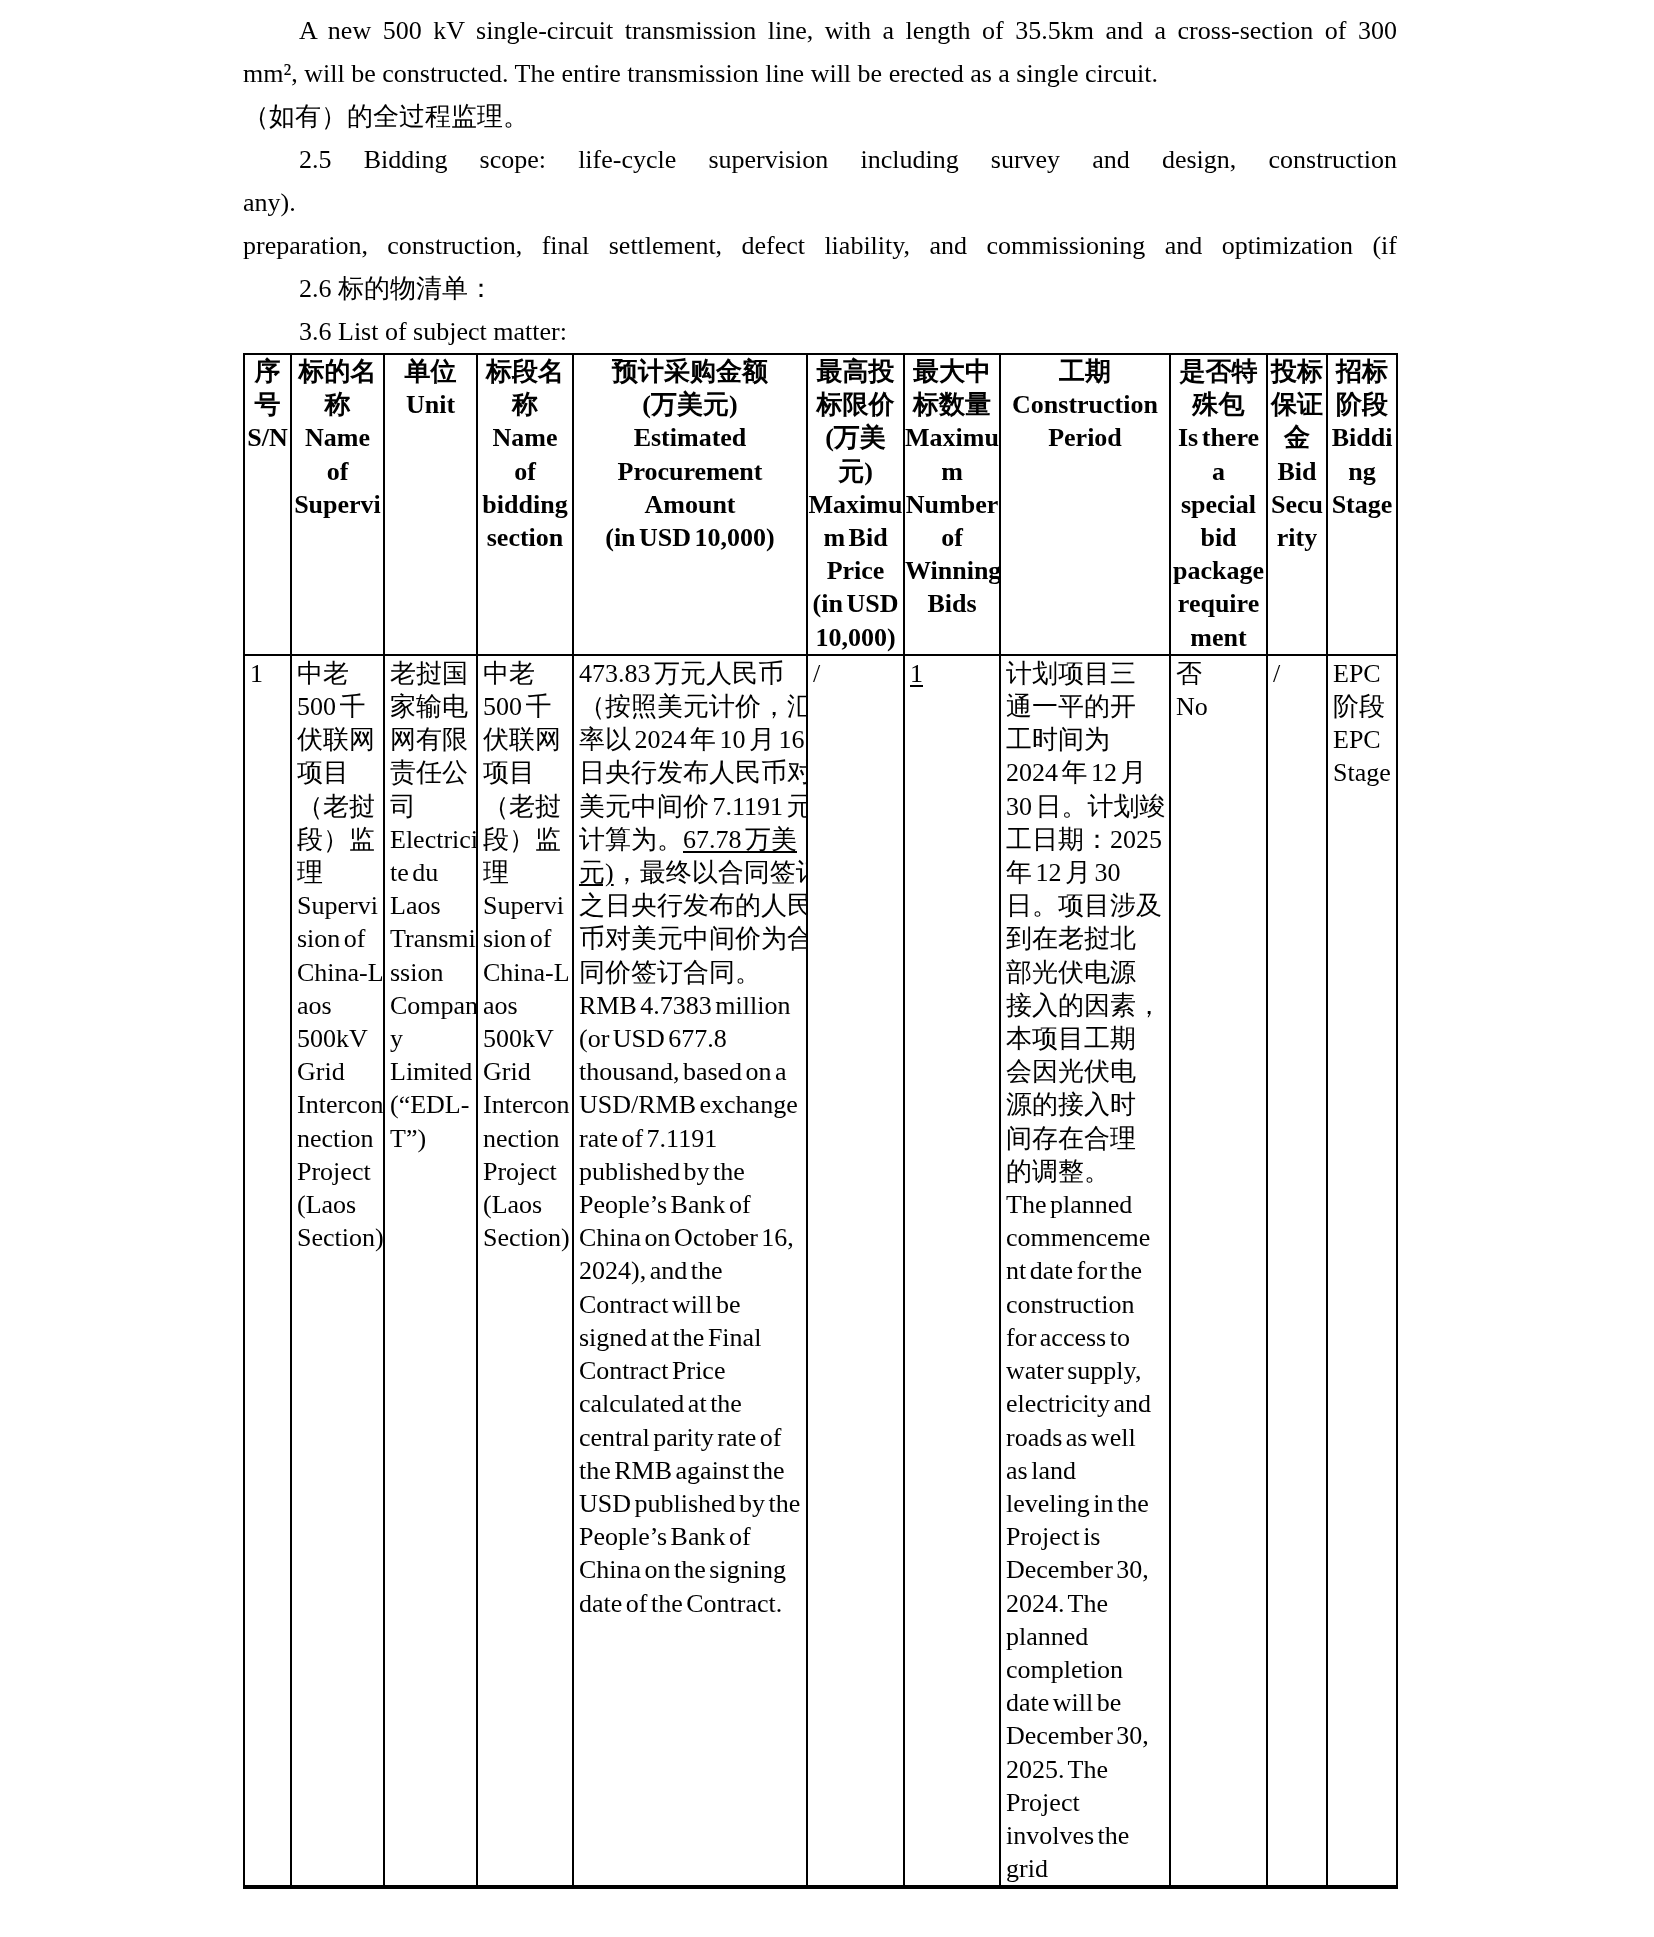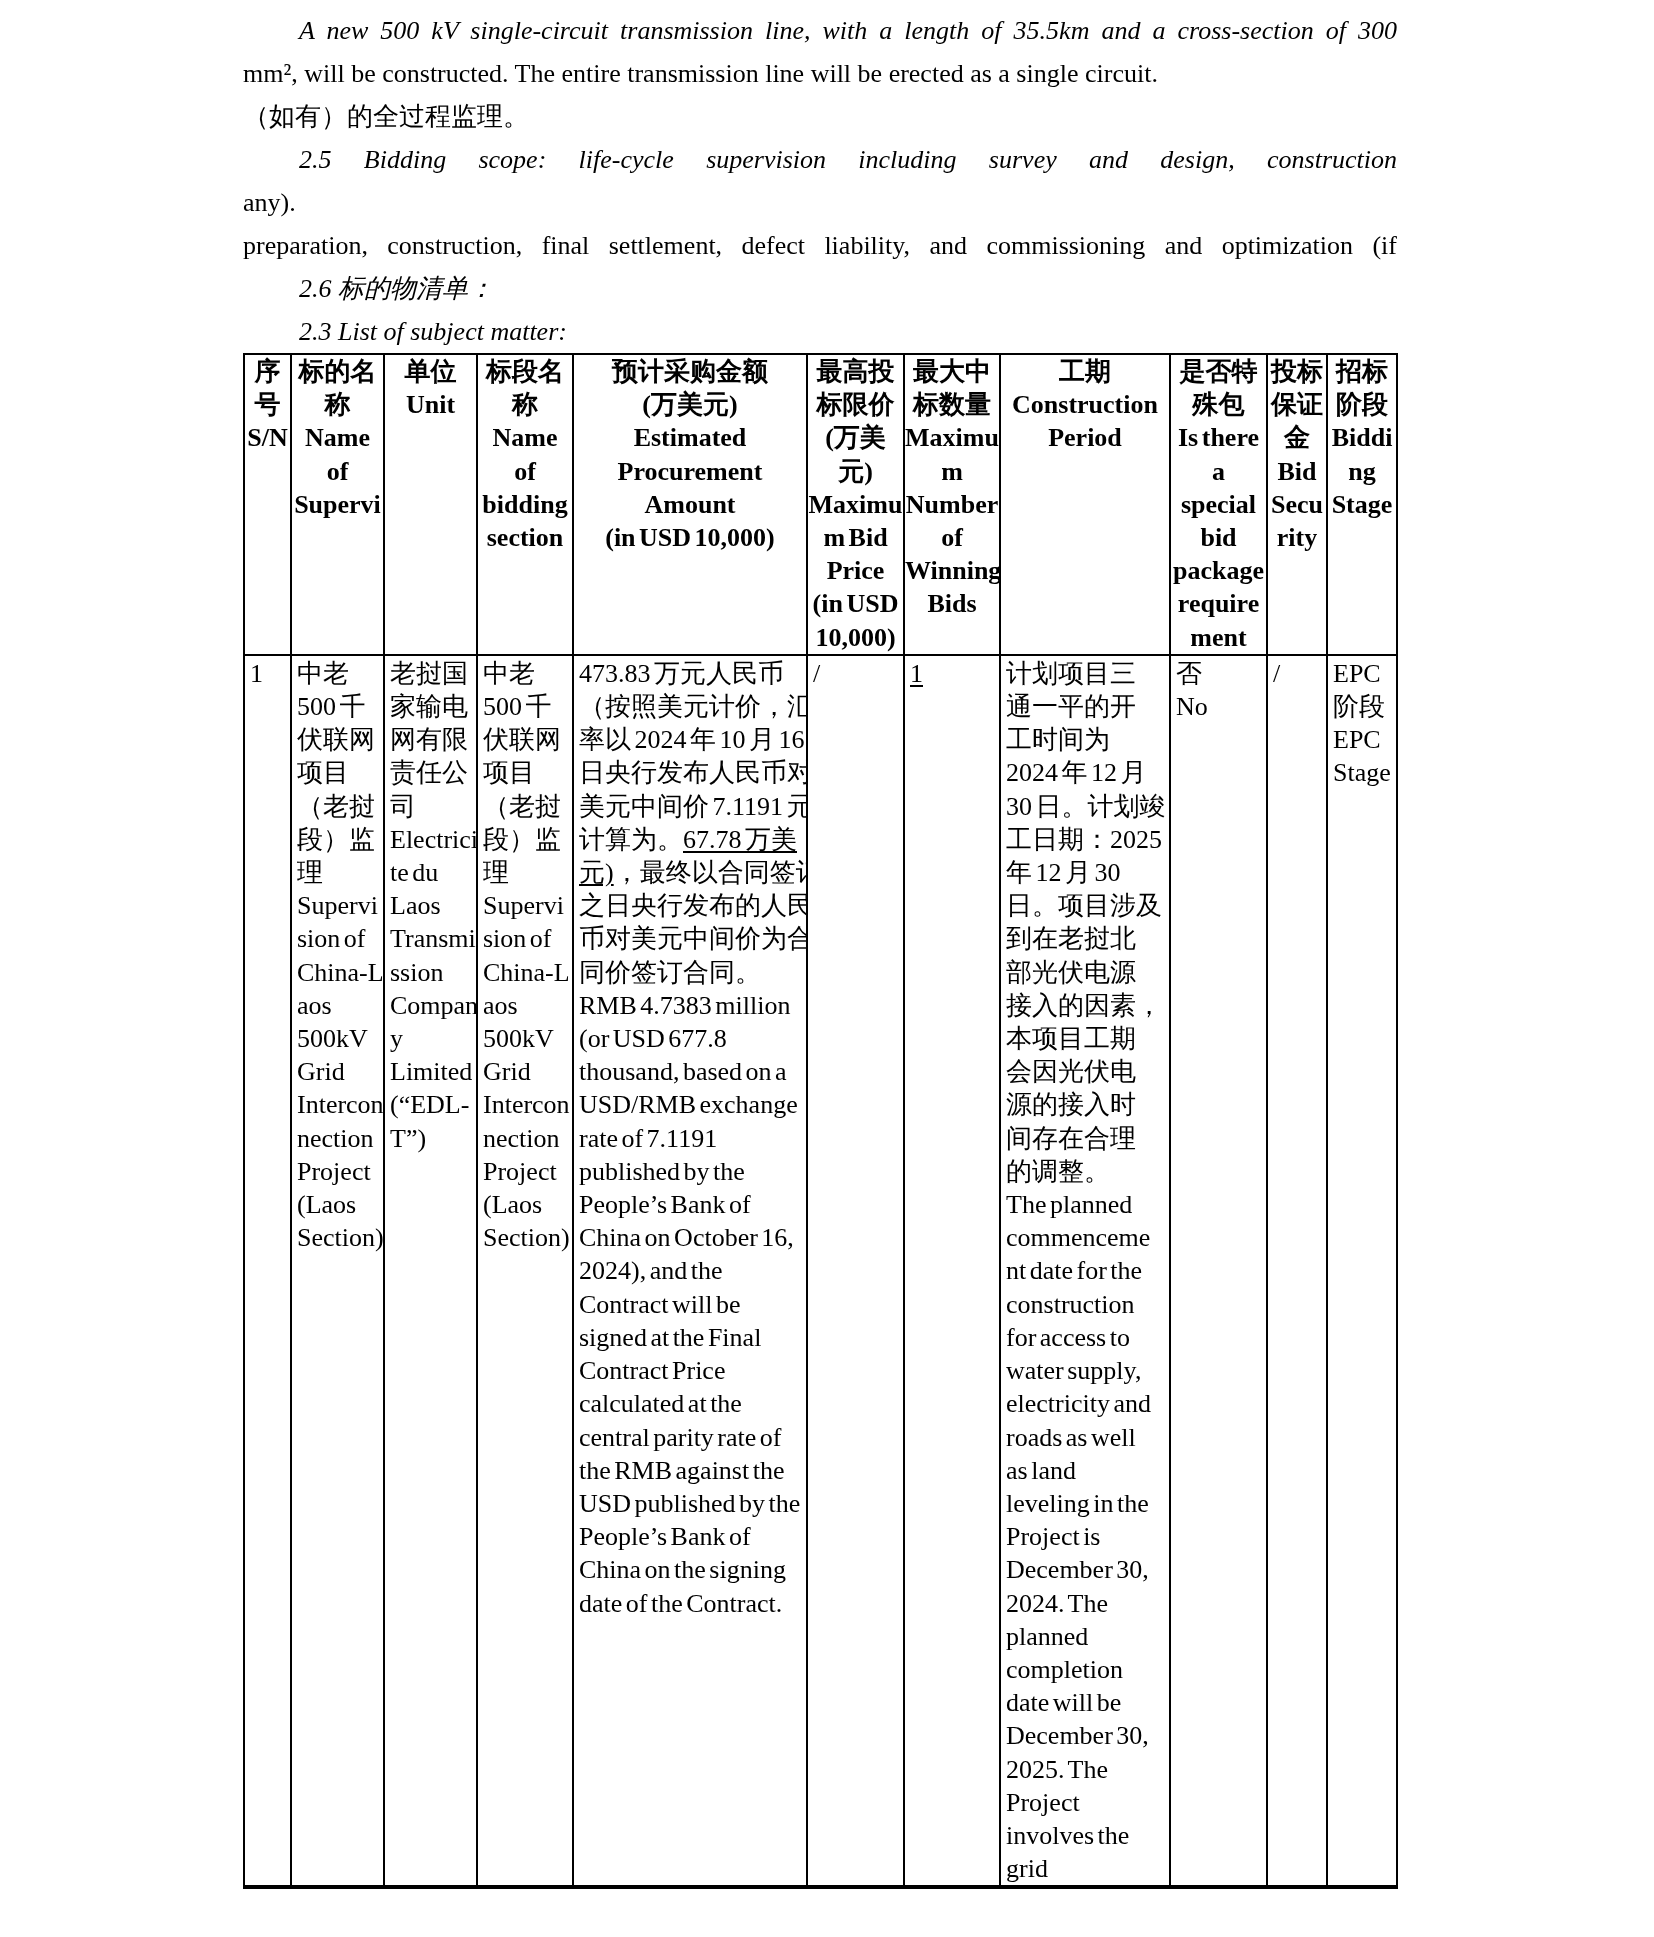--- a/index.html
+++ b/index.html
@@ -7,21 +7,21 @@
     position:relative;
     width:1654px; height:1937px;
     background:#ffffff; color:#000;
     overflow:hidden;
     font-family:"Liberation Serif","DejaVu Serif",serif;
   }
   .content { position:absolute; left:243px; top:9px; width:1154px; }
   .para { font-size:26px; line-height:43px; }
   .para .ln { text-align:justify; text-align-last:justify; }
   .para .ln.last { text-align-last:left; }
-  .para .ln.first { text-indent:56px;font-style:italic; }
+  .para .ln.first { text-indent:56px; }
   table.subject {
     border-collapse:collapse; table-layout:fixed;
     width:1154px;
     border:2px solid #000;
     border-bottom:4px solid #000;
   }
   table.subject th, table.subject td {
     border:2px solid #000;
     vertical-align:top;
     padding:0;
@@ -65,21 +65,21 @@
         <div class="ln first">2.5 Bidding scope: life-cycle supervision including survey and design, construction</div>
         <div class="ln last">any).</div>
         <div class="ln">preparation, construction, final settlement, defect liability, and commissioning and optimization (if</div>
       </div>
 
     <div class="para">
         <div class="ln first last">2.6 标的物清单：</div>
       </div>
 
     <div class="para">
-        <div class="ln first last">2.3 List of subject matter:</div>
+        <div class="ln first last">3.6 List of subject matter:</div>
       </div>
 
     <table class="subject">
       <colgroup>
         <col style="width:47px">
           <col style="width:93px">
           <col style="width:93px">
         <col style="width:96px">
           <col style="width:234px">
           <col style="width:97px">

